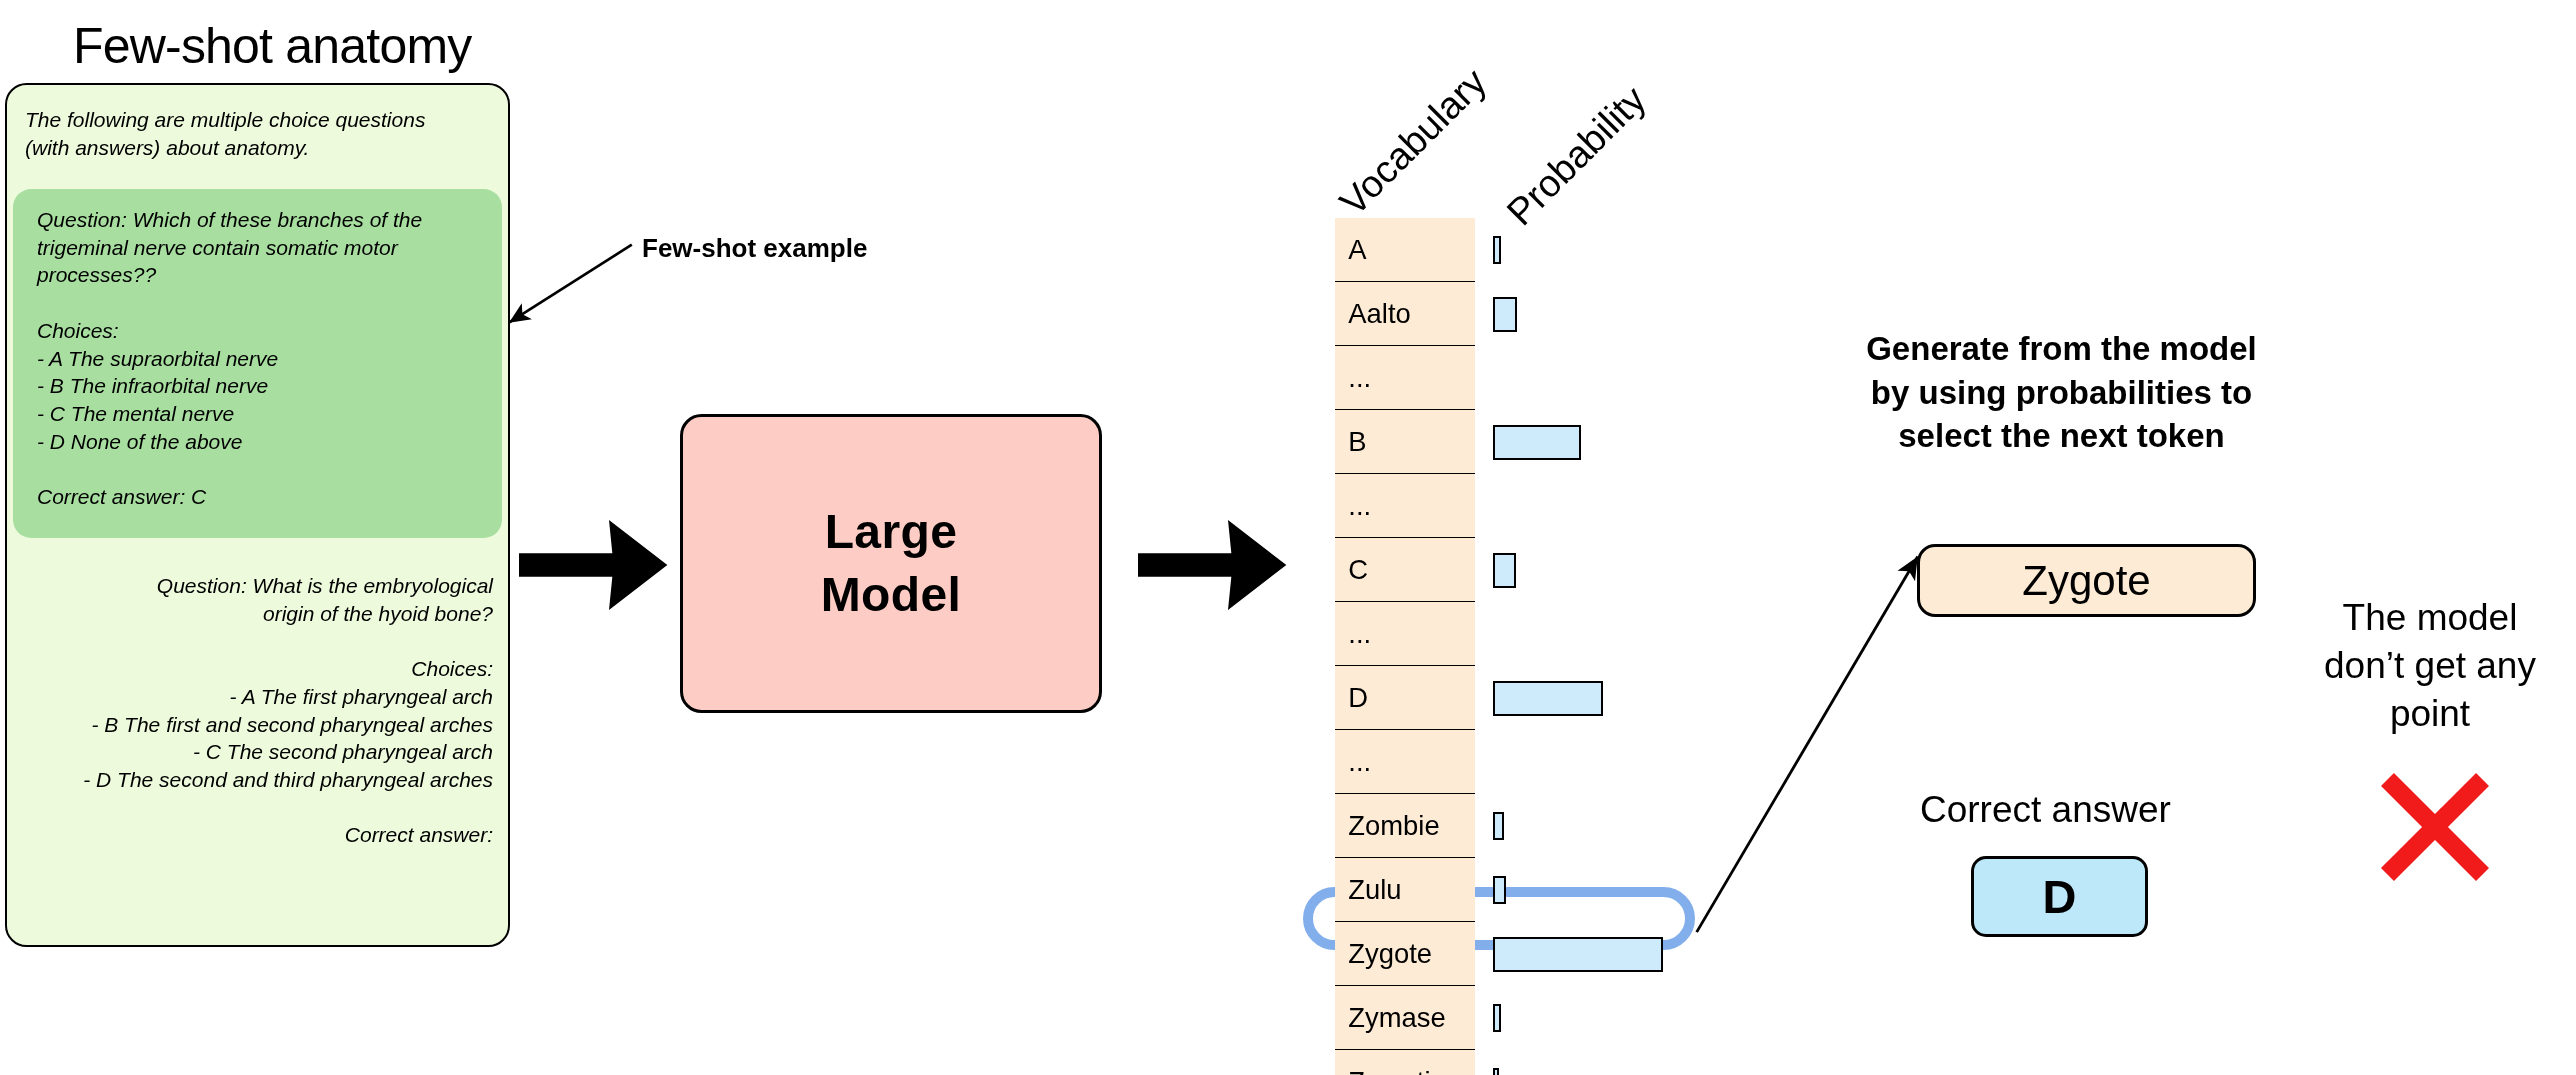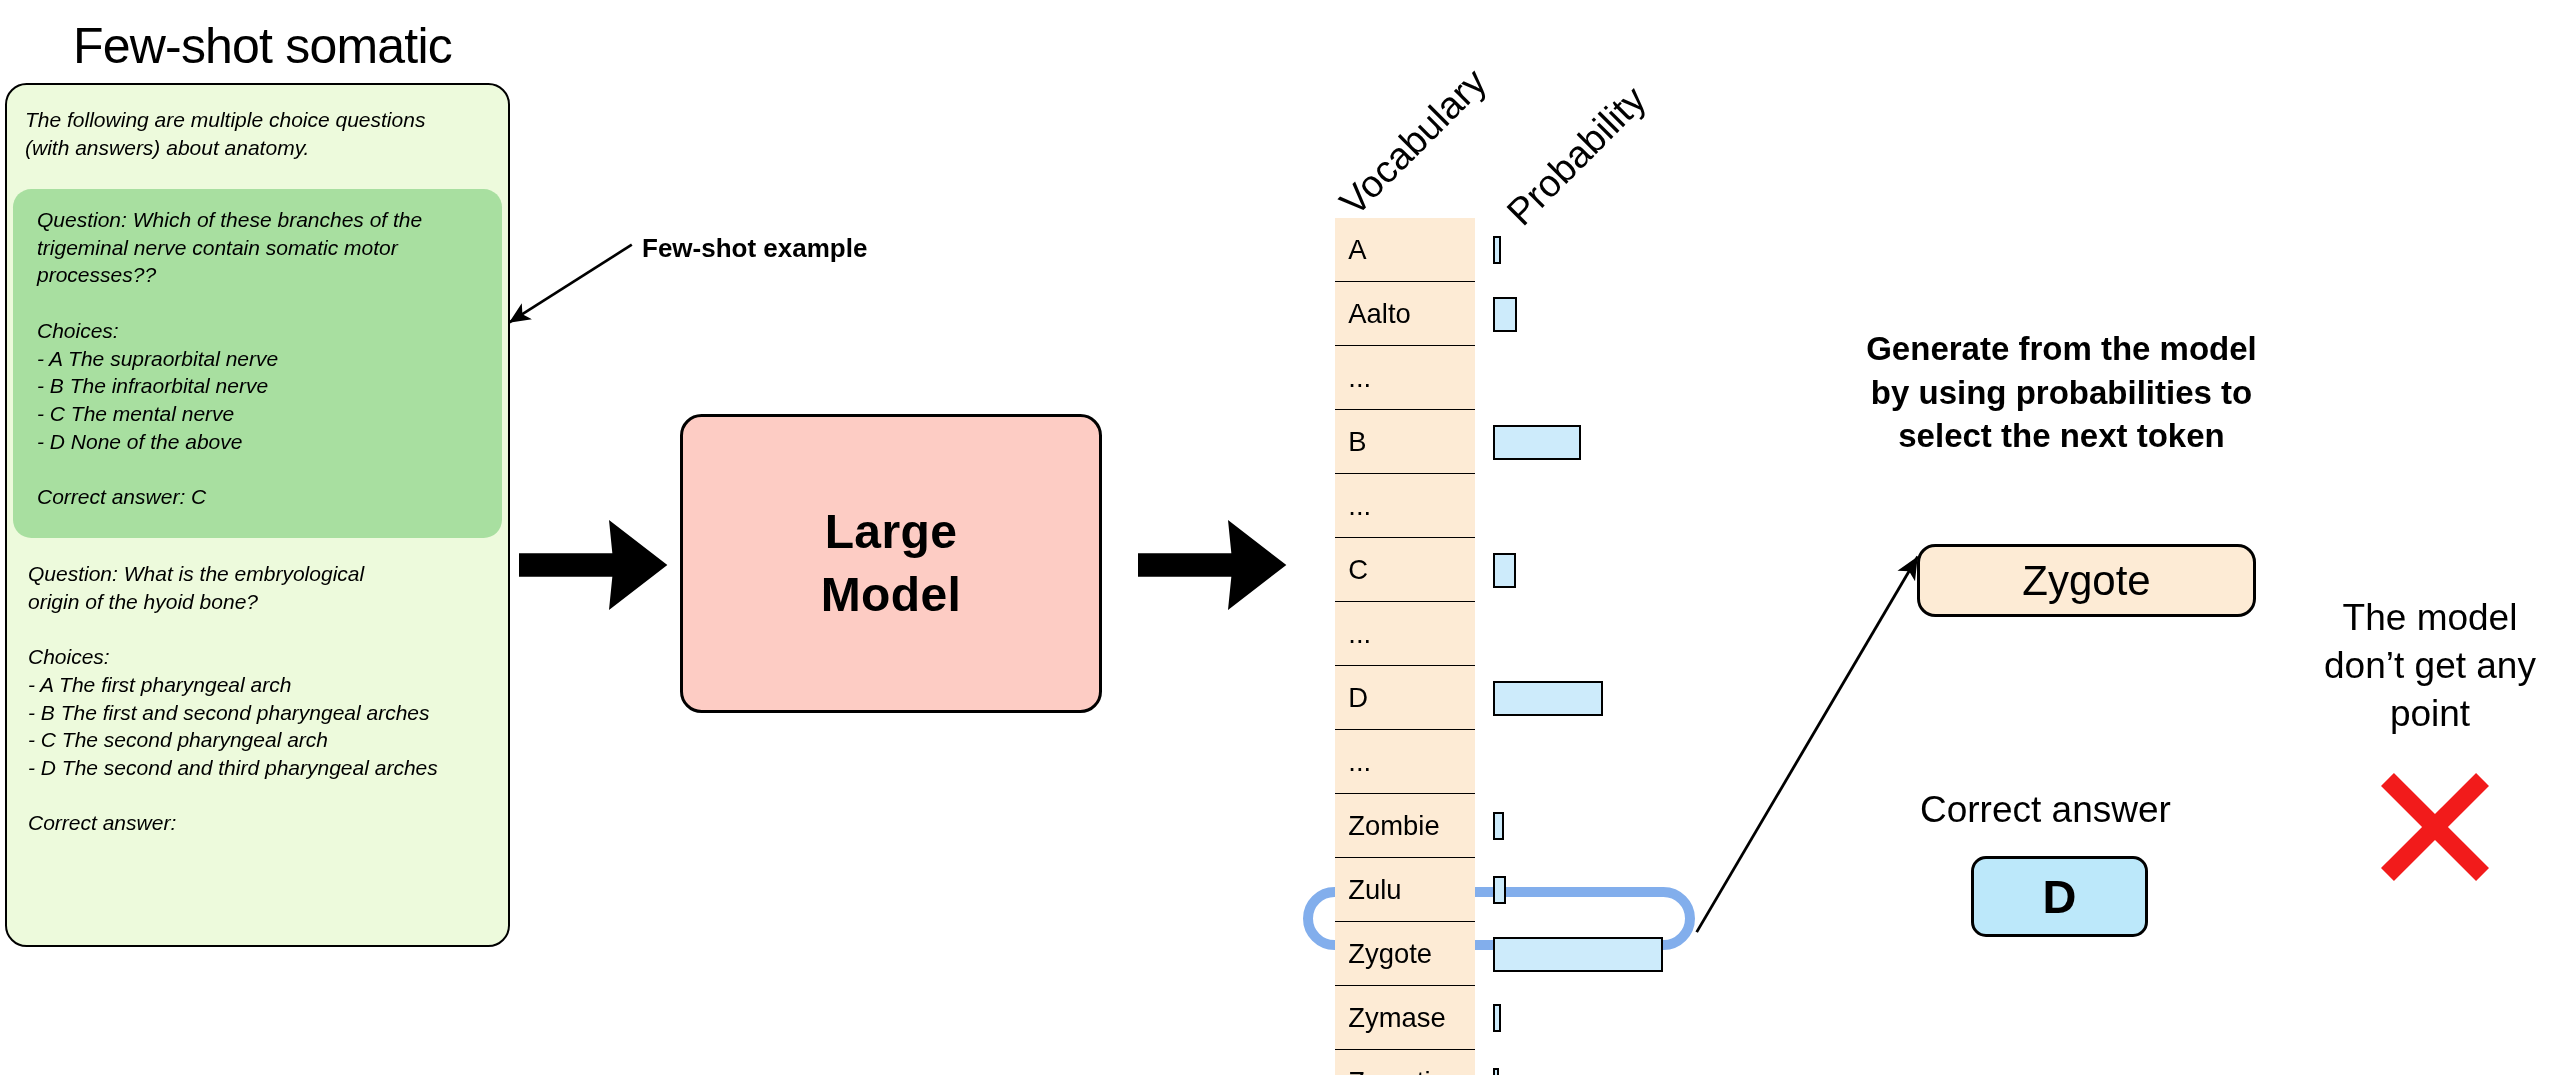--- a/index.html
+++ b/index.html
@@ -22,21 +22,21 @@
   }
   .prompt-text{
     font-size:21px; line-height:1.32; white-space:pre-wrap;font-style:italic;
   }
   #prompt-intro{ left:25px; top:106px; width:465px; }
   #shot-block{
     left:13.3px; top:189px; width:489px; height:349px;
     background:#A8DFA0; border-radius:18.3px; box-sizing:border-box;
   }
   #shot-text{ left:37px; top:206px; width:465px; }
-  #query-text{ left:28px; top:560px; width:465px; }
+  #query-text{ left:28px; top:572px; width:465px;text-align:right; }
 
   
   #few-shot-callout{
     left:642px; top:233px; font-size:26px; white-space:nowrap;font-weight:bold;
   }
   #callout-arrow{ left:499px; top:233px; width:166px; height:108px; }
 
   
   #arrow-in{ left:519px; top:515px; width:150px; height:100px; }
   #arrow-out{ left:1138px; top:515px; width:150px; height:100px; }
@@ -125,21 +125,21 @@
   
   #no-point-text{
     left:2293px; top:594px; width:274px;
     text-align:center; font-size:37px; line-height:1.3;
   }
   #x-mark{ left:2381px; top:773px; width:108px; height:108px; }
 </style>
 </head>
 <body>
 
-<div class="abs" id="few-shot-title">Few-shot somatic</div>
+<div class="abs" id="few-shot-title">Few-shot anatomy</div>
 
 <div class="abs" id="prompt-card"></div>
 <div class="abs" id="shot-block"></div>
 <div class="abs prompt-text" id="prompt-intro">The following are multiple choice questions
 (with answers) about anatomy.</div>
 <div class="abs prompt-text" id="shot-text">Question: Which of these branches of the
 trigeminal nerve contain somatic motor
 processes??
 
 Choices:

